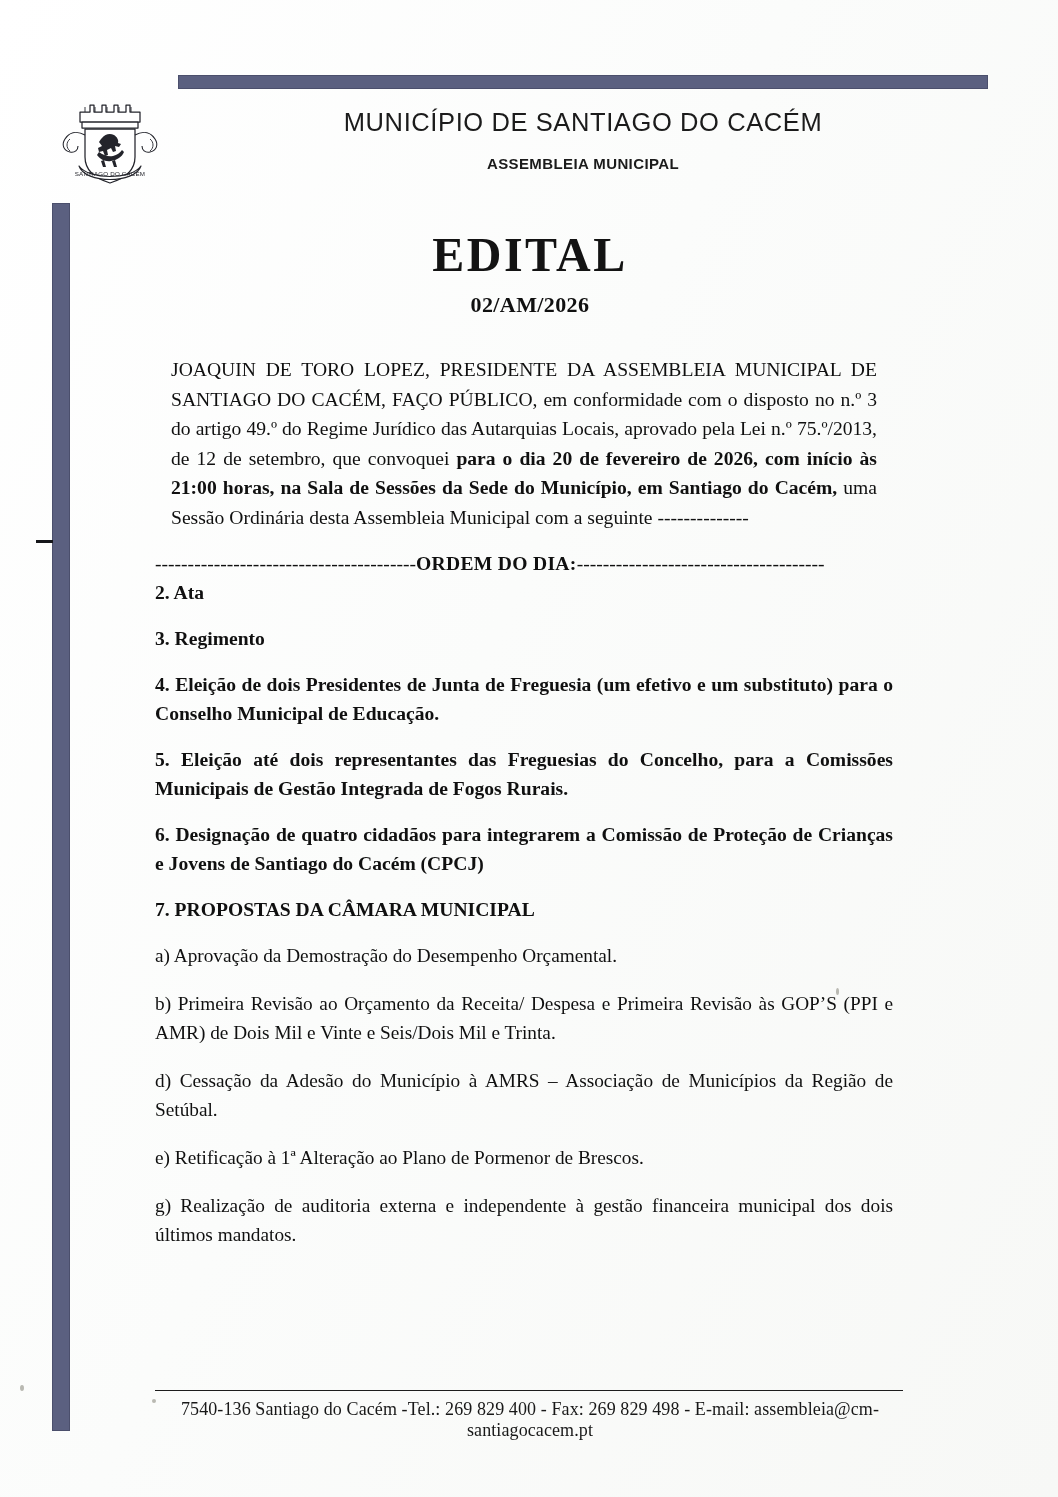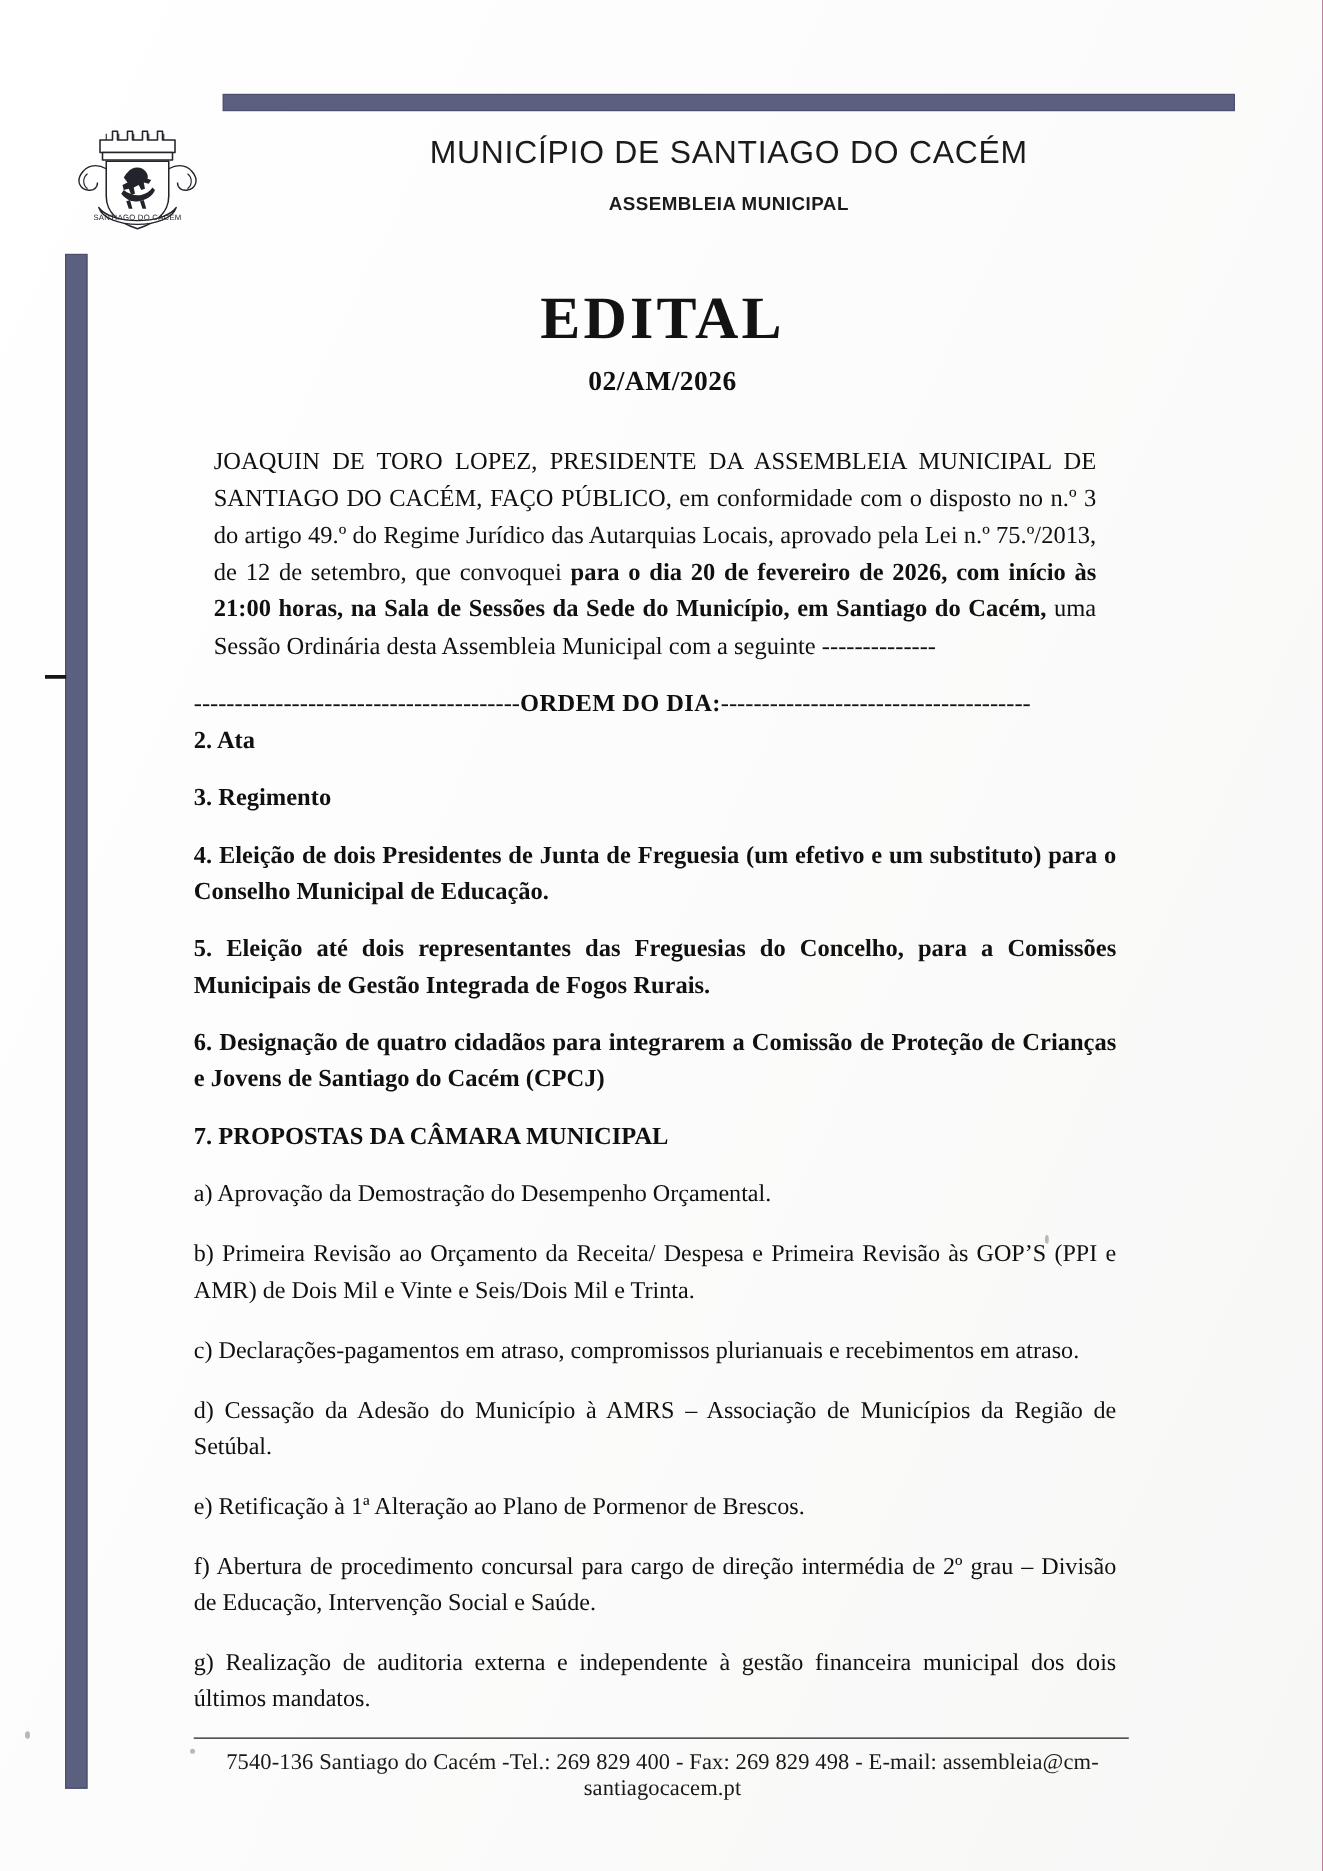--- a/index.html
+++ b/index.html
@@ -6,21 +6,21 @@
   html, body {
     margin: 0;
     padding: 0;
     background: #8d8d8d;
   }
   .page {
     position: relative;
     width: 1058px;
     height: 1497px;
     margin: 0 auto;
-    background: #ec4899;
+    background: #c4b5fd;
     overflow: hidden;
     font-family: "Liberation Serif", "DejaVu Serif", serif;
     color: #101010;
     text-decoration: underline;
   }
 
   
   .scan-tint {
     position: absolute;
     inset: 0;
@@ -239,23 +239,21 @@
       <p class="agenda-item bold">3. Regimento</p>
       <p class="agenda-item bold">4. Eleição de dois Presidentes de Junta de Freguesia (um efetivo e um substituto) para o Conselho Municipal de Educação.</p>
       <p class="agenda-item bold">5. Eleição até dois representantes das Freguesias do Concelho, para a Comissões Municipais de Gestão Integrada de Fogos Rurais.</p>
       <p class="agenda-item bold">6. Designação de quatro cidadãos para integrarem a Comissão de Proteção de Crianças e Jovens de Santiago do Cacém (CPCJ)</p>
       <p class="agenda-item bold">7. PROPOSTAS DA CÂMARA MUNICIPAL</p>
     </div>
 
     <div class="sub-list">
       <p class="sub-item">a) Aprovação da Demostração do Desempenho Orçamental.</p>
       <p class="sub-item">b) Primeira Revisão ao Orçamento da Receita/ Despesa e Primeira Revisão às GOP’S (PPI e AMR) de Dois Mil e Vinte e Seis/Dois Mil e Trinta.</p>
-      <p class="sub-item">c) Declarações-pagamentos em atraso, compromissos plurianuais e recebimentos em atraso.</p>
       <p class="sub-item">d) Cessação da Adesão do Município à AMRS – Associação de Municípios da Região de Setúbal.</p>
       <p class="sub-item">e) Retificação à 1ª Alteração ao Plano de Pormenor de Brescos.</p>
-      <p class="sub-item">f) Abertura de procedimento concursal para cargo de direção intermédia de 2º grau – Divisão de Educação, Intervenção Social e Saúde.</p>
       <p class="sub-item">g) Realização de auditoria externa e independente à gestão financeira municipal dos dois últimos mandatos.</p>
     </div>
   </div>
 
   <div class="footer-rule"></div>
   <div class="footer-text">7540-136 Santiago do Cacém -Tel.: 269 829 400 - Fax: 269 829 498 - E-mail: assembleia@cm-santiagocacem.pt</div>
 </div>
 
 </body></html>

